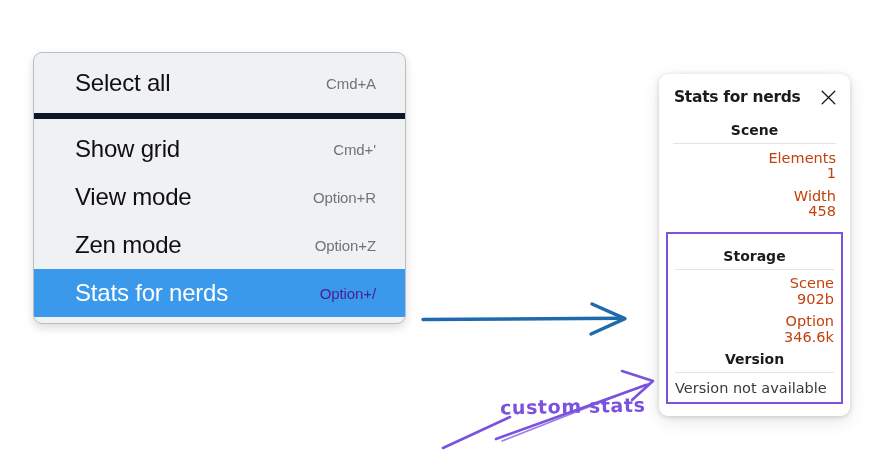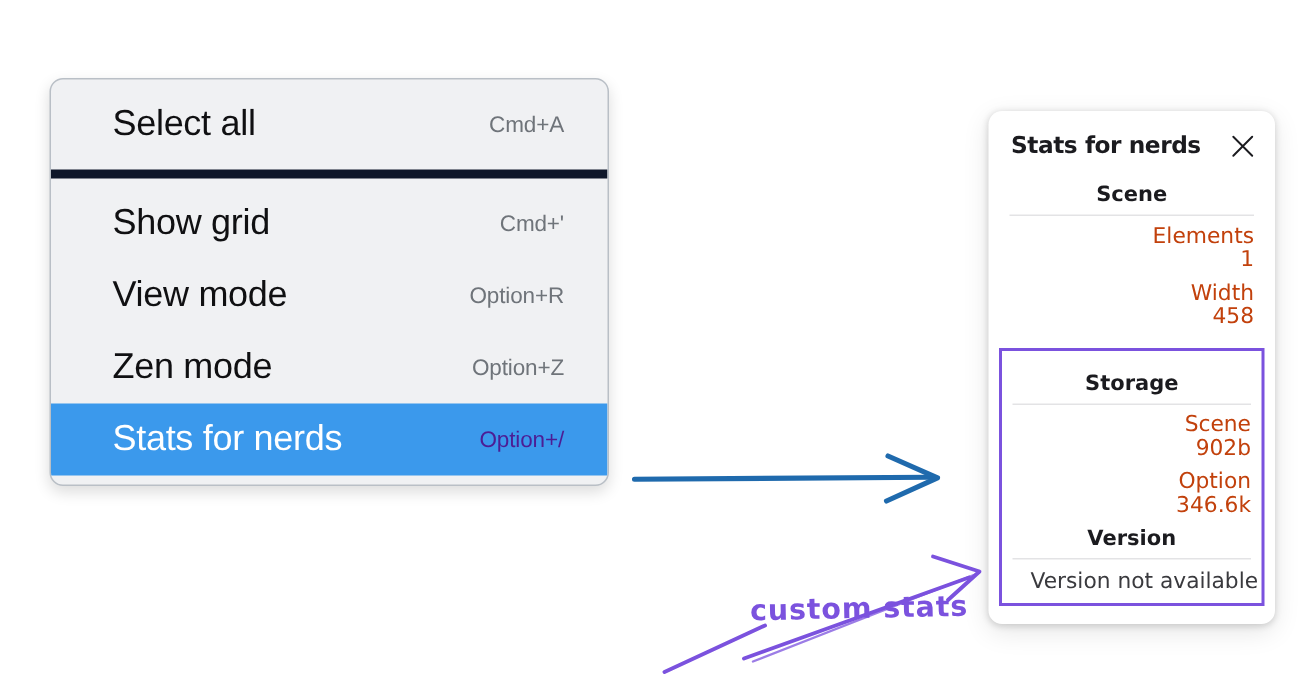--- a/index.html
+++ b/index.html
@@ -138,21 +138,20 @@
     margin: 8px 7px 0 7px;
     padding: 12px 7px 5px 7px;
     box-sizing: border-box;
   }
   #custom-box .sp-section { padding: 0; }
   .sp-version-text {
     font-size: 14.5px;
     color: #3a3a3e;
     padding: 4px 0 1px 0;
     white-space: nowrap;
-    margin-left: 12px;
   }
 
   
   #annotation-text {
     position: absolute;
     left: 500px;
     top: 395px;
     font-family: "DejaVu Sans", sans-serif;
     font-size: 19px;
     font-weight: bold;

